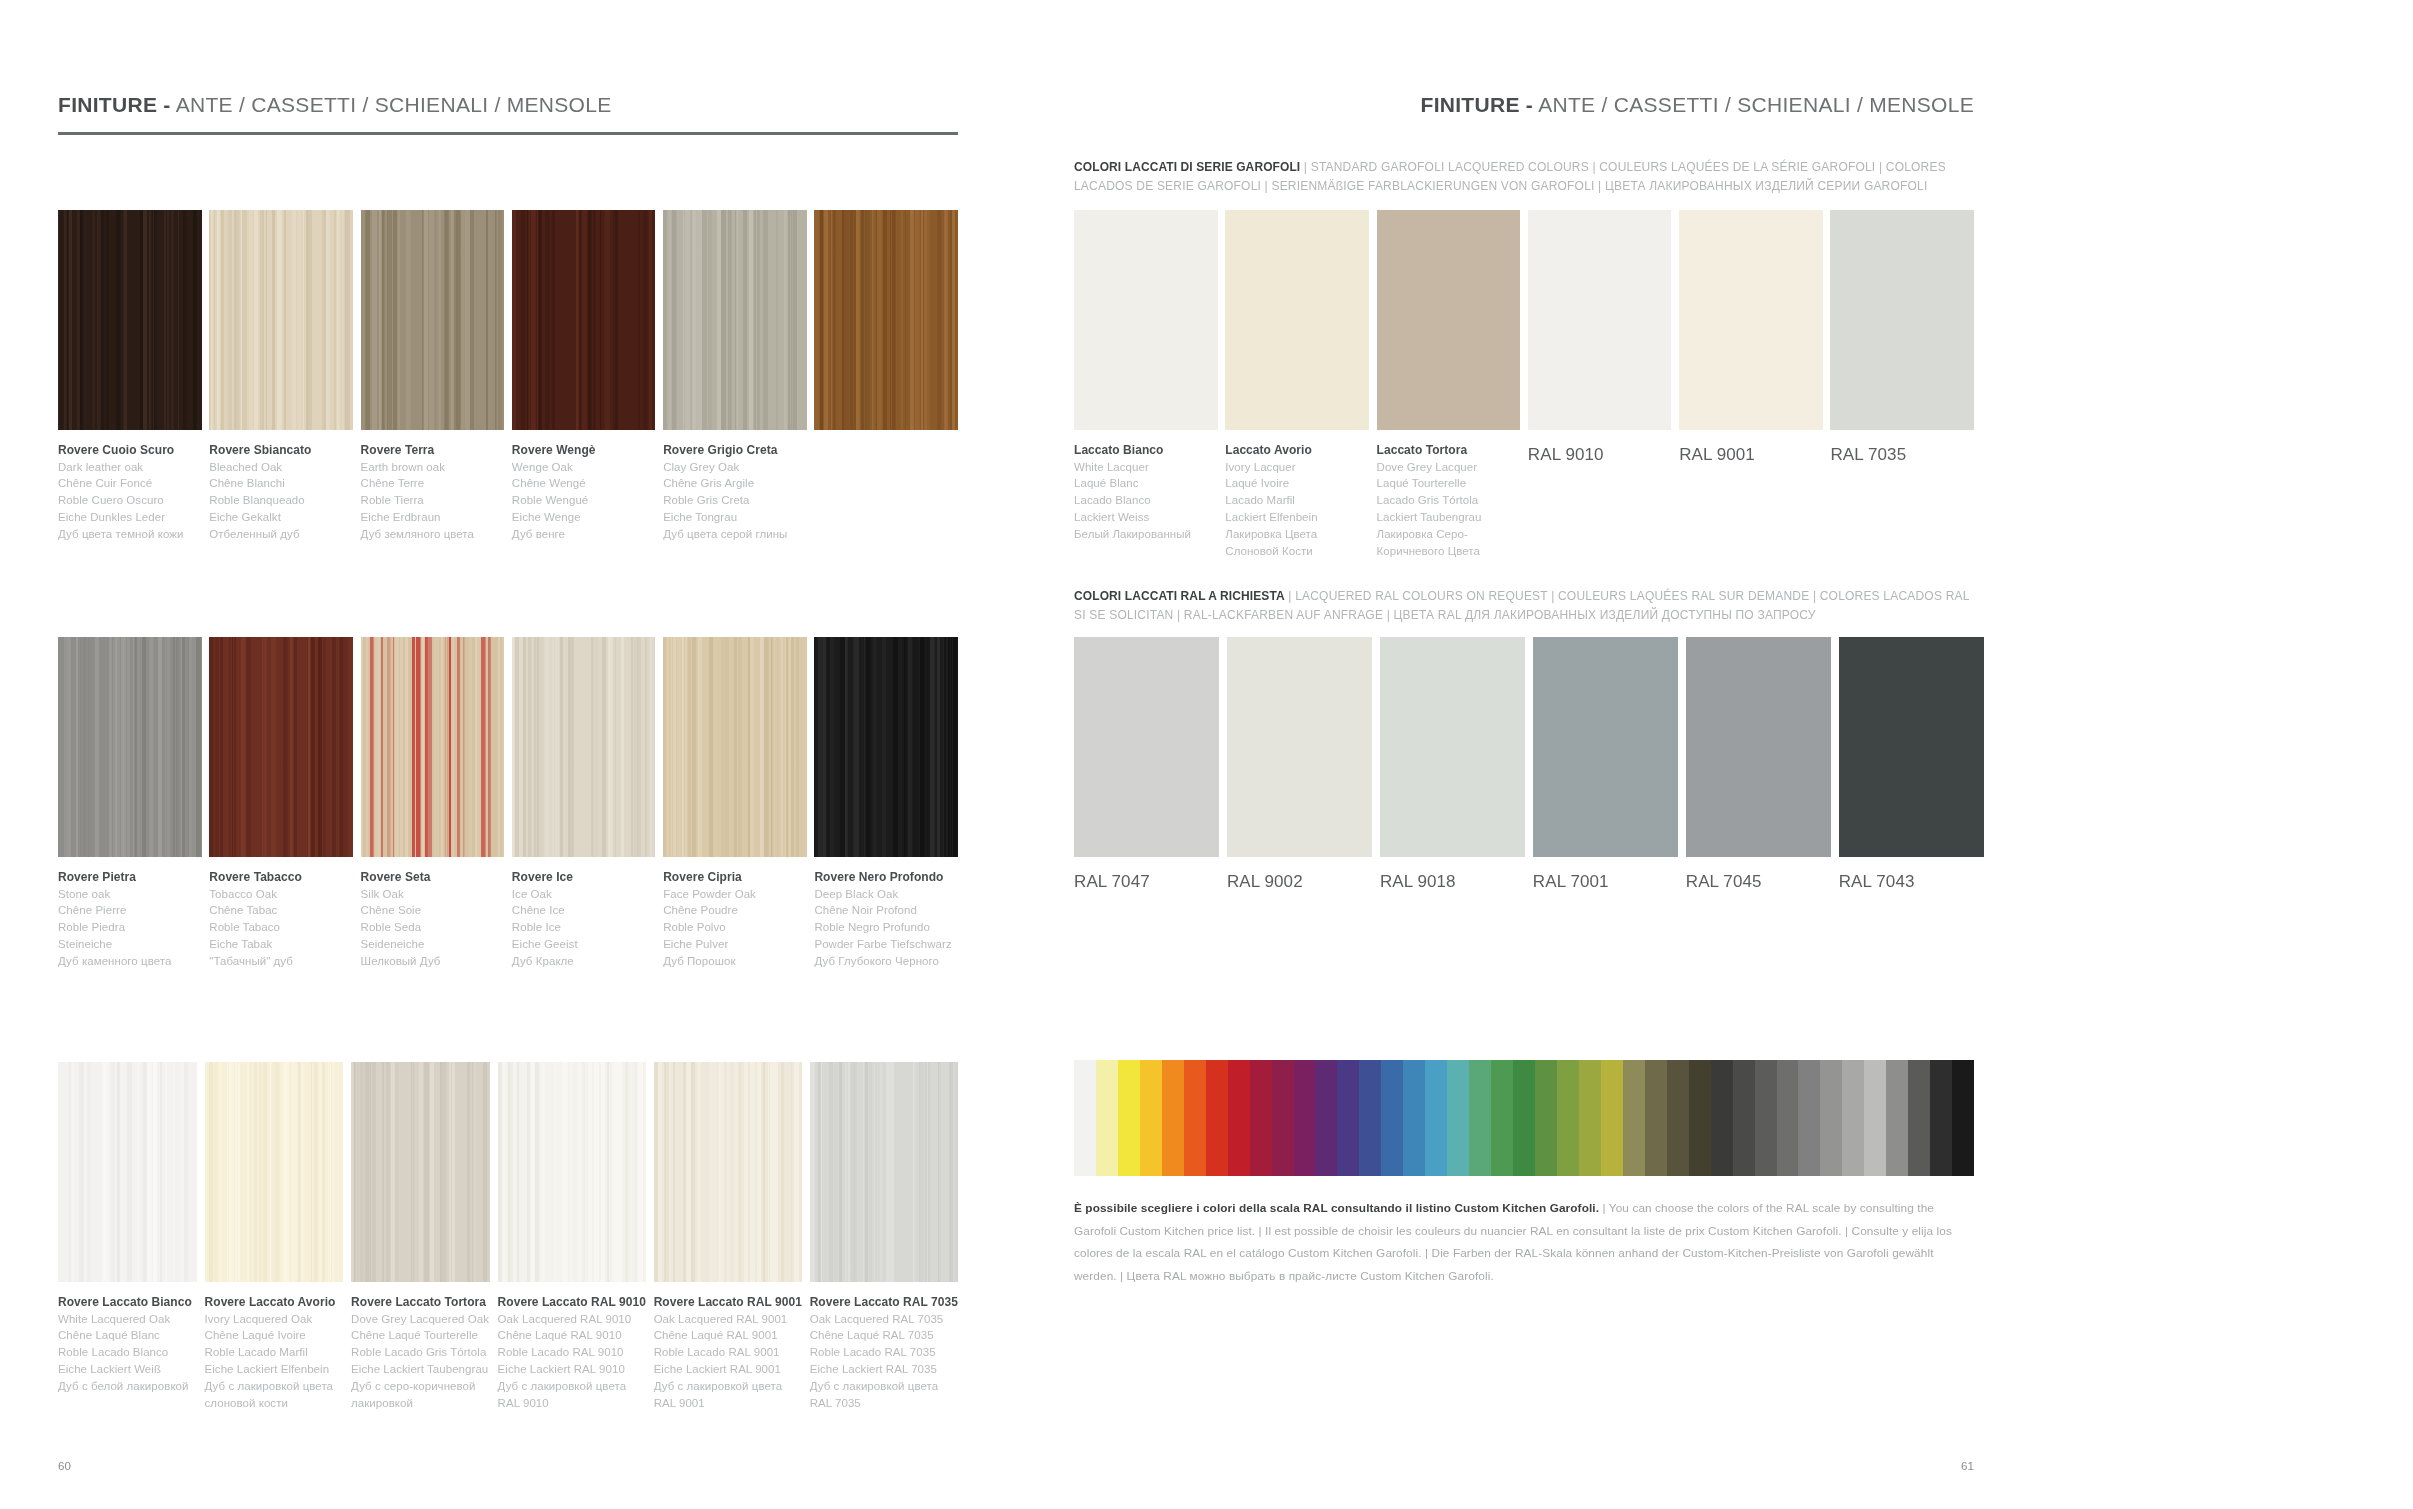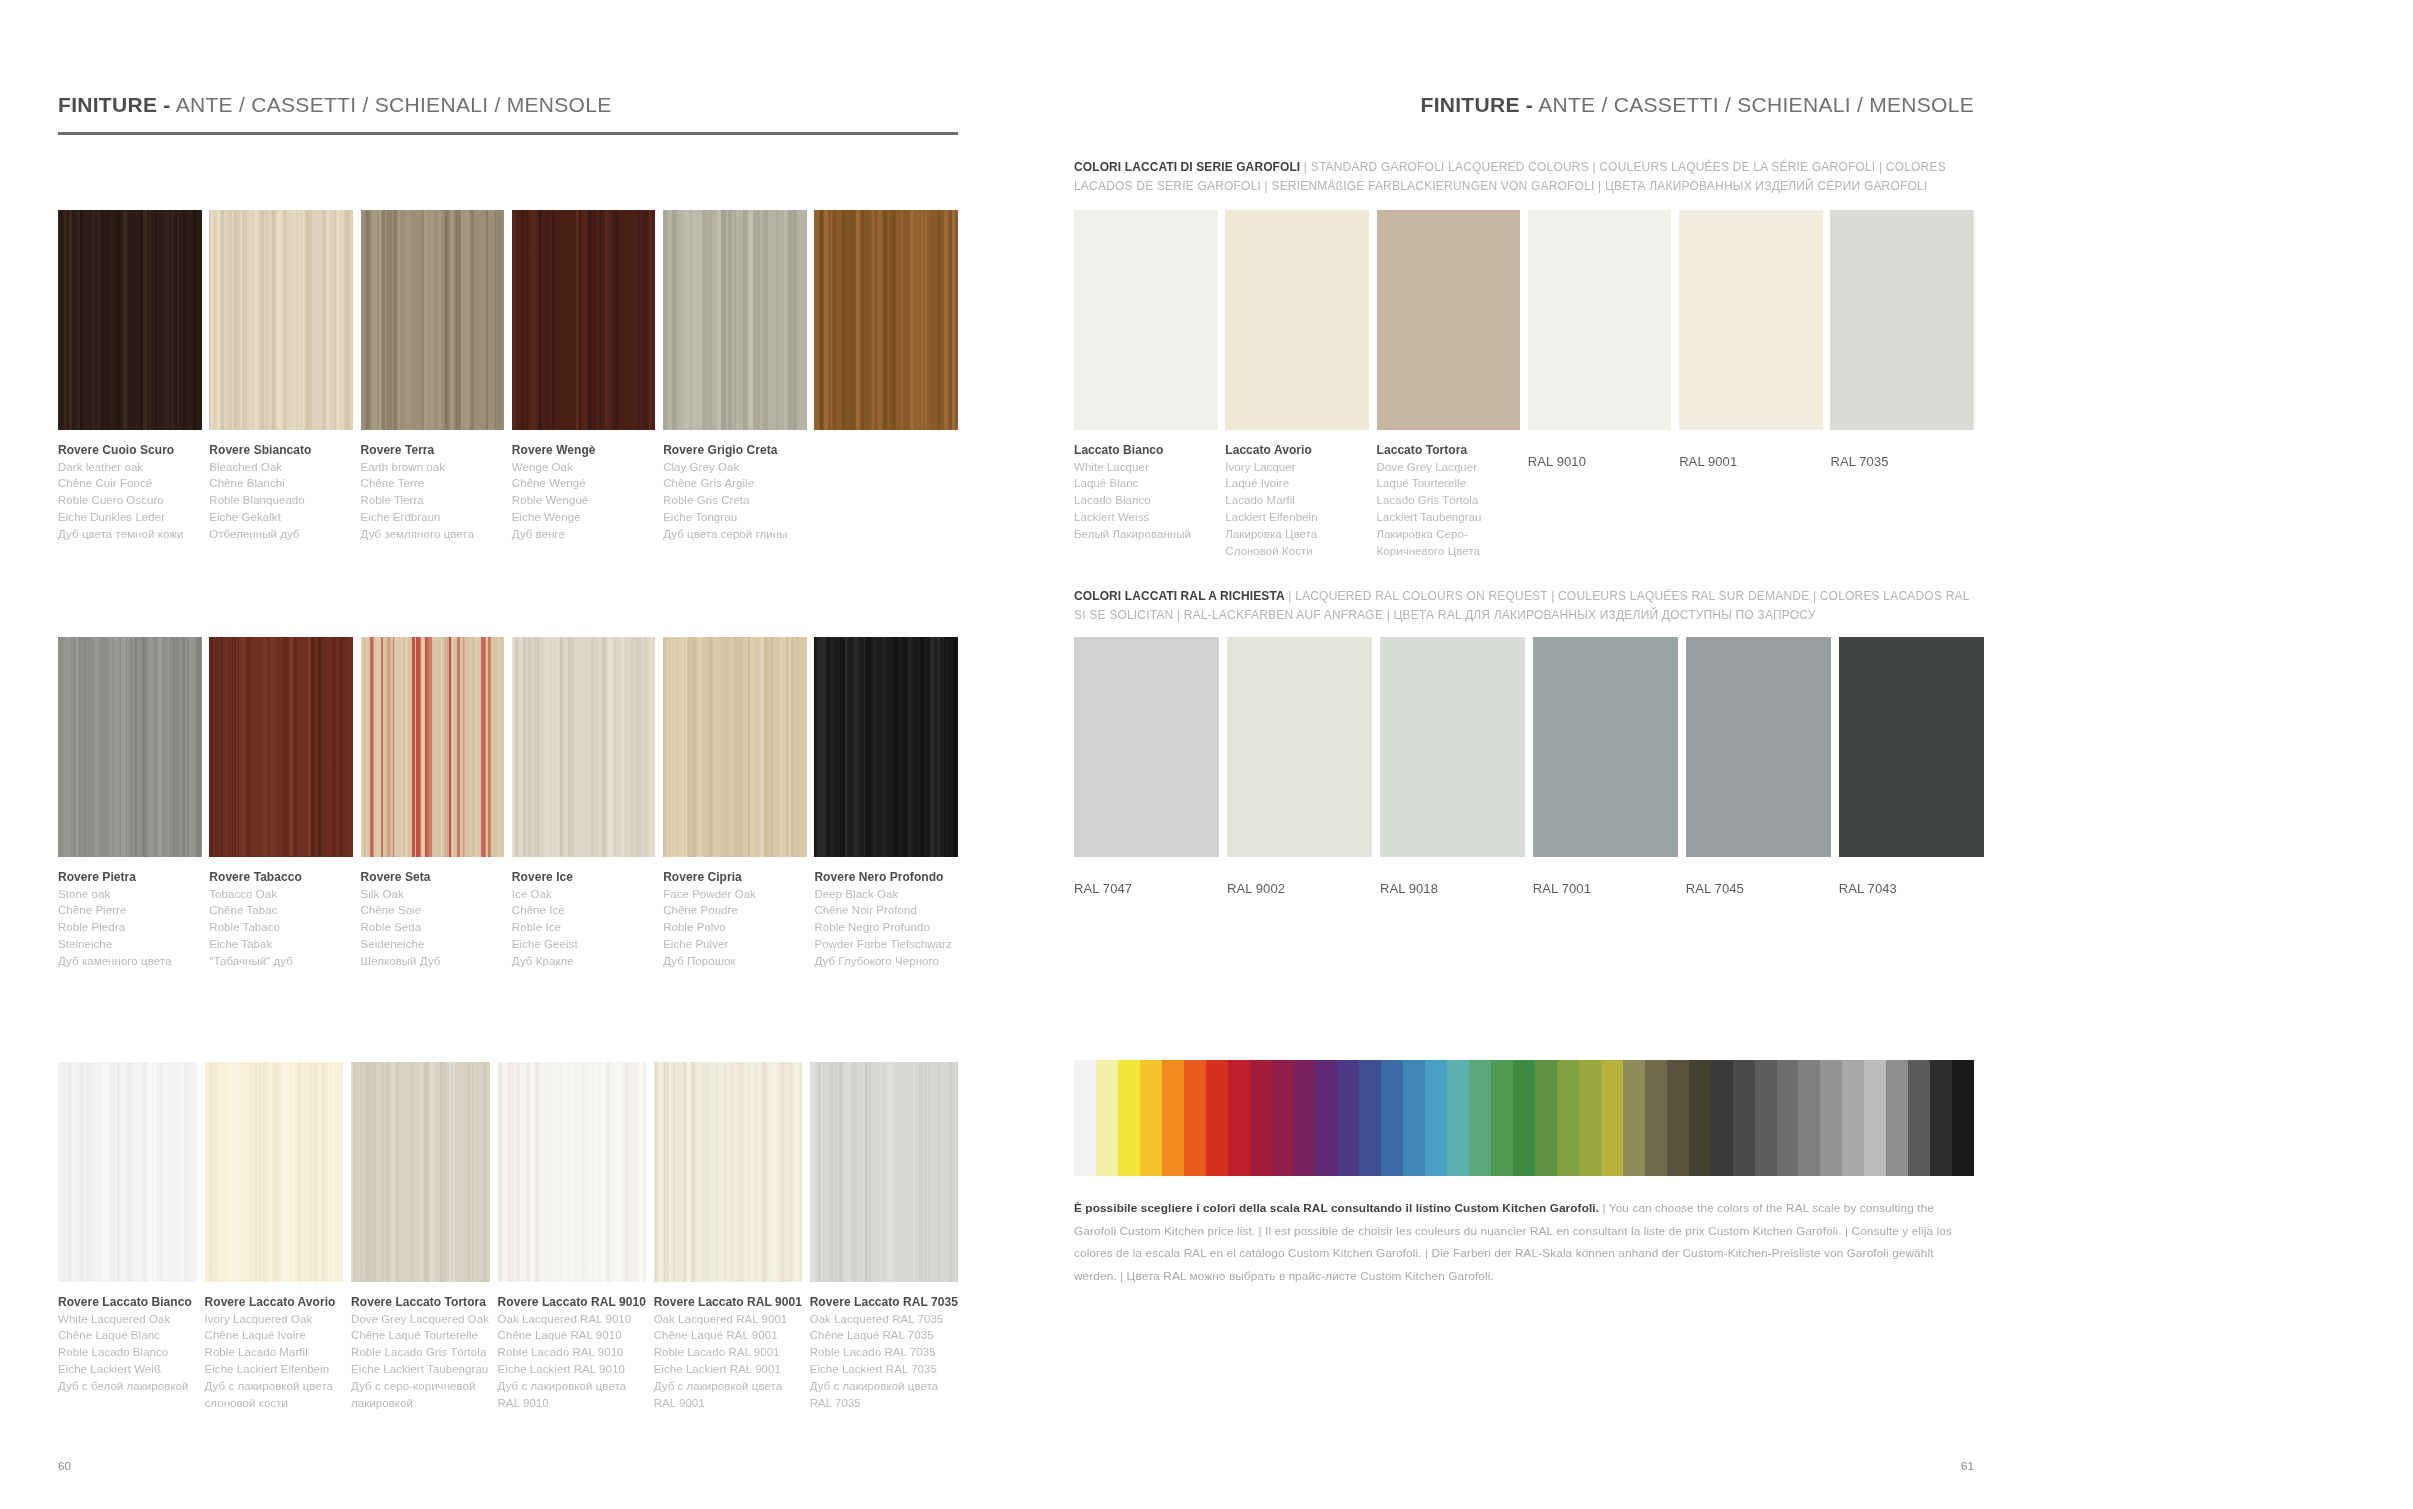--- a/index.html
+++ b/index.html
@@ -26,21 +26,21 @@
   .cell{display:flex;flex-direction:column;}
   .chip{width:100%;position:relative;overflow:hidden;}
   .chip-grain{position:absolute;inset:0;}
   .cap{margin-top:10.6px;}
   .cap .it{font-size:12px;font-weight:bold;color:#4b4c4e;line-height:1.5;letter-spacing:0.05px;white-space:nowrap;}
   .cap .tr{font-size:11.5px;color:#b9babc;line-height:1.46;letter-spacing:0.05px;}
 
   
   .cap-flat .it{font-size:12px;font-weight:bold;color:#4b4c4e;line-height:1.5;}
   .cap-flat .tr{font-size:11.5px;color:#b9babc;line-height:1.46;}
-  .cap-ral{font-size:13px;color:#5c5d5f;letter-spacing:0.1px;margin-top:24px;}
+  .cap-ral{font-size:17px;color:#5c5d5f;letter-spacing:0.1px;margin-top:15px;}
 
   
   .ralstrip{position:absolute;display:flex;}
   .ralstrip i{display:block;height:100%;flex:1 1 auto;}
 
   
   .note{position:absolute;font-size:11.8px;line-height:1.92;color:#a9aaac;letter-spacing:0.1px;}
   .note b{font-weight:bold;color:#3e3f41;}
 
   

